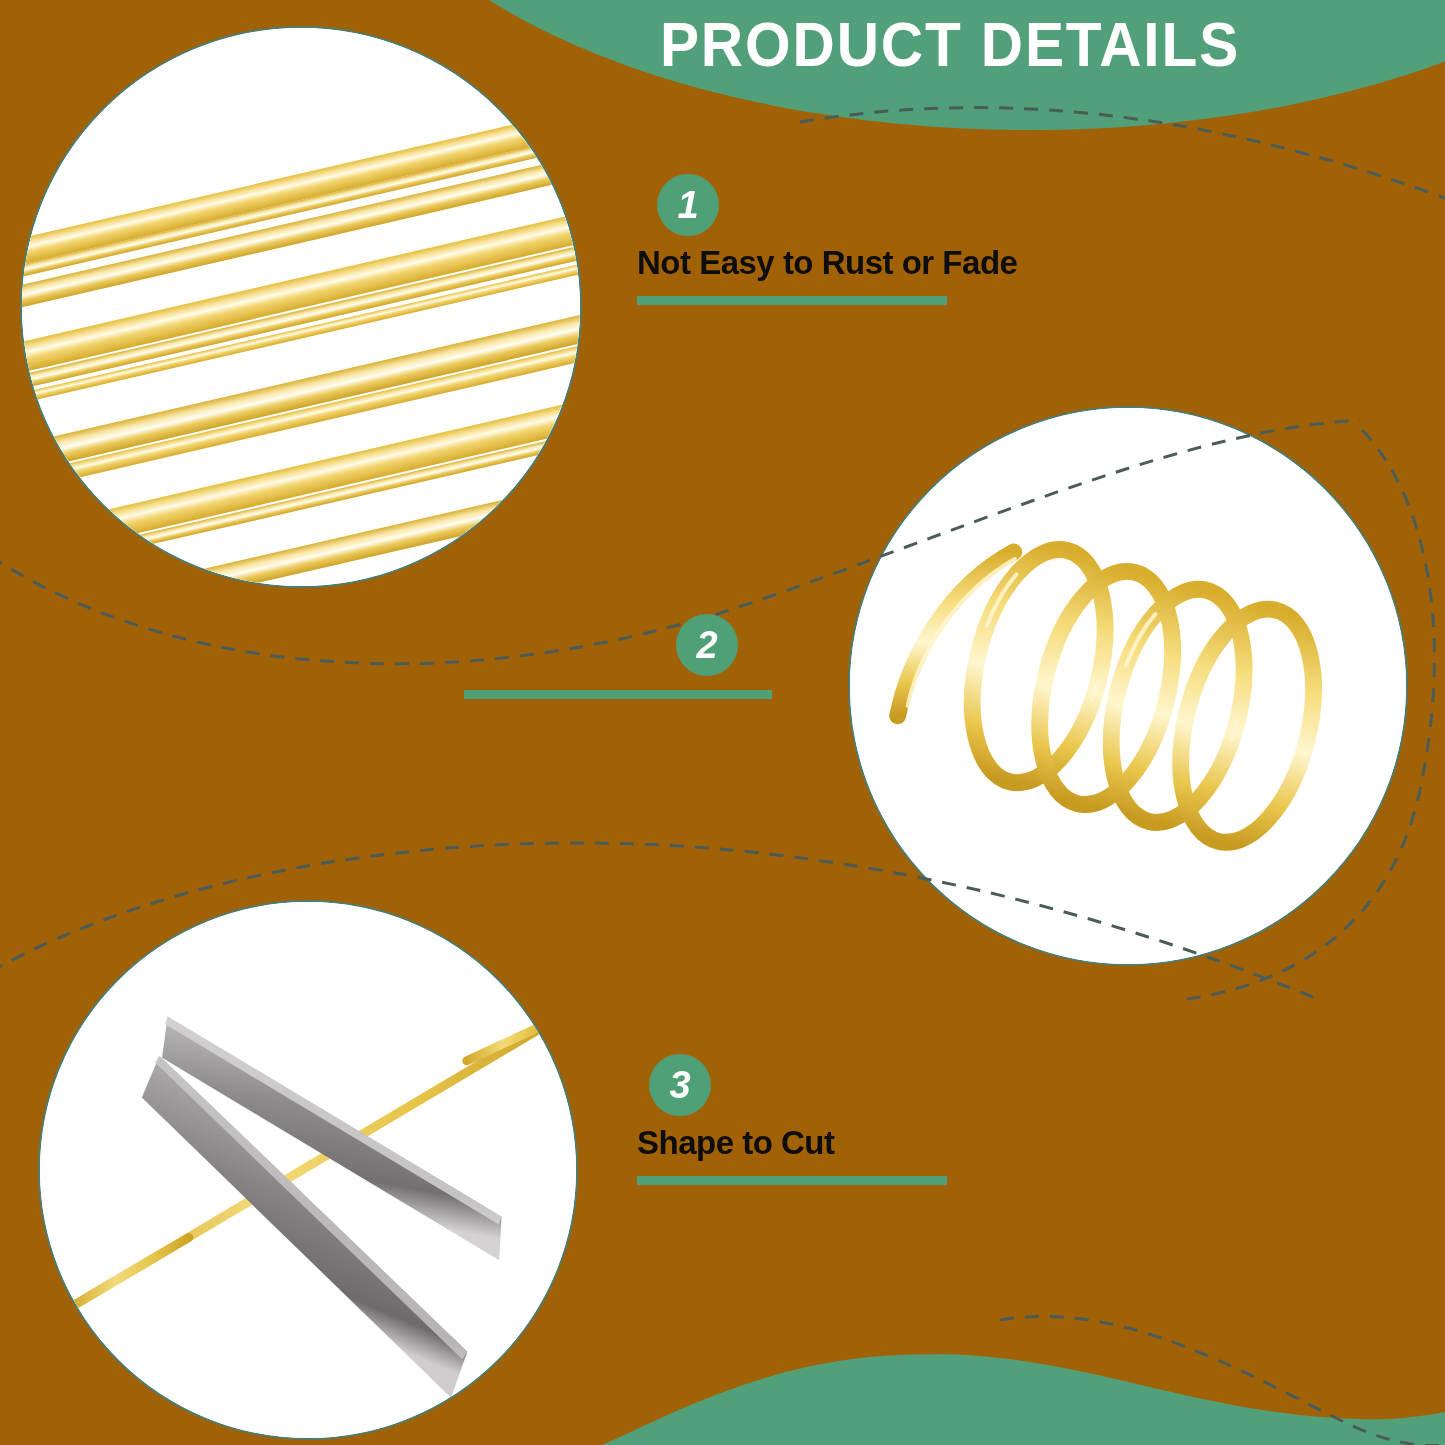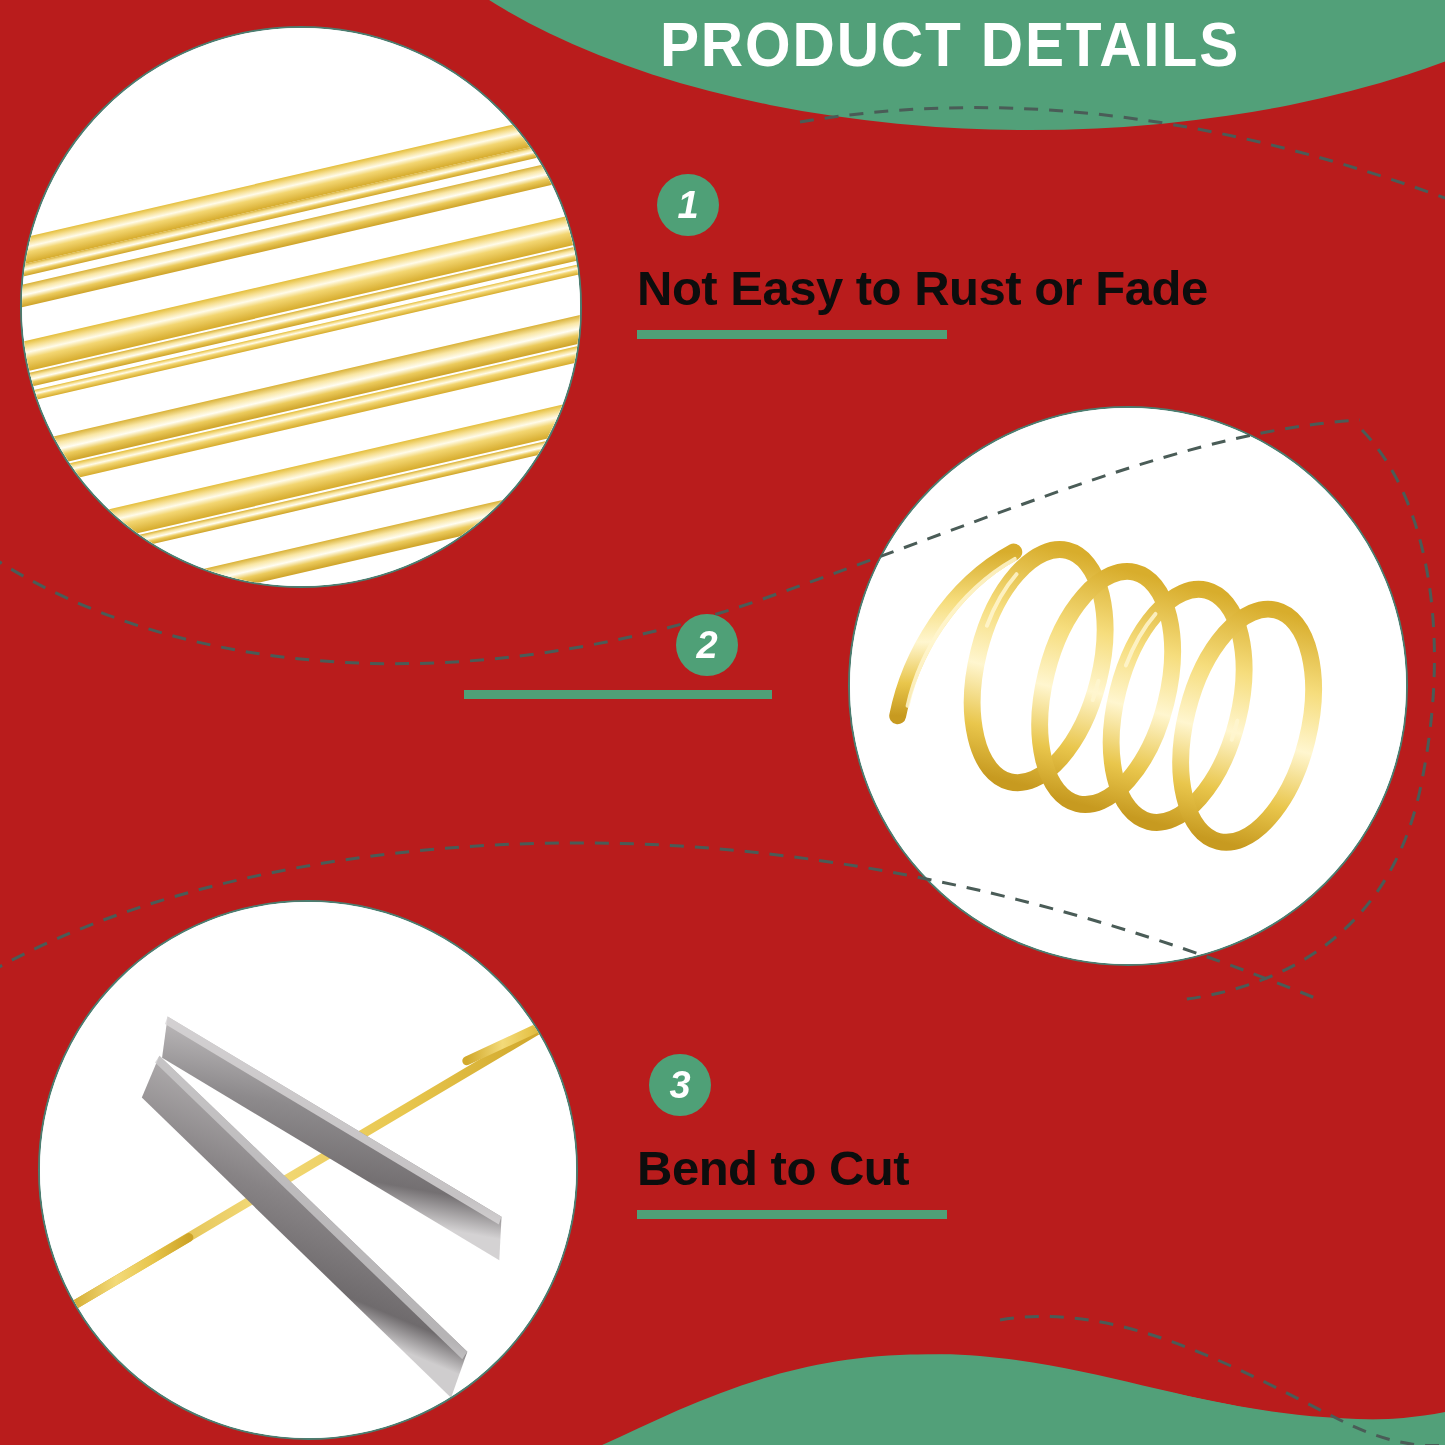--- a/index.html
+++ b/index.html
@@ -7,21 +7,21 @@
     padding: 0;
     background: #ffffff;
   }
   body {
     font-family: "Liberation Sans", sans-serif;
   }
   #poster {
     position: relative;
     width: 1445px;
     height: 1445px;
-    background: #b91c1c;
+    background: #a16207;
     overflow: hidden;
   }
   .layer-svg {
     position: absolute;
     left: 0;
     top: 0;
     width: 1445px;
     height: 1445px;
   }
   
@@ -53,25 +53,25 @@
     background: #4fa077;
     color: #ffffff;
     font-size: 38px;
     font-weight: bold;
     font-style: italic;
     line-height: 62px;
     text-align: center;
   }
   .feature-title {
     color: #0d0d0d;
-    font-size: 49px;
+    font-size: 33px;
     font-weight: bold;
     letter-spacing: -0.5px;
     white-space: nowrap;
-    margin-top: 24px;
+    margin-top: 8px;
   }
   .feature-rule {
     height: 9px;
     background: #4fa077;
     margin-top: 14px;
   }
 
   #feature-1 { left: 637px; top: 174px; }
   #feature-1 .badge { margin-left: 20px; }
   #feature-1 .feature-rule { width: 310px; }
@@ -244,17 +244,17 @@
     <div class="feature-rule"></div>
   </div>
 
   <div class="feature" id="feature-2">
     <div class="badge">2</div>
     <div class="feature-rule"></div>
   </div>
 
   <div class="feature" id="feature-3">
     <div class="badge">3</div>
-    <div class="feature-title">Bend to Cut</div>
+    <div class="feature-title">Shape to Cut</div>
     <div class="feature-rule"></div>
   </div>
 
 </div>
 
 </body></html>

